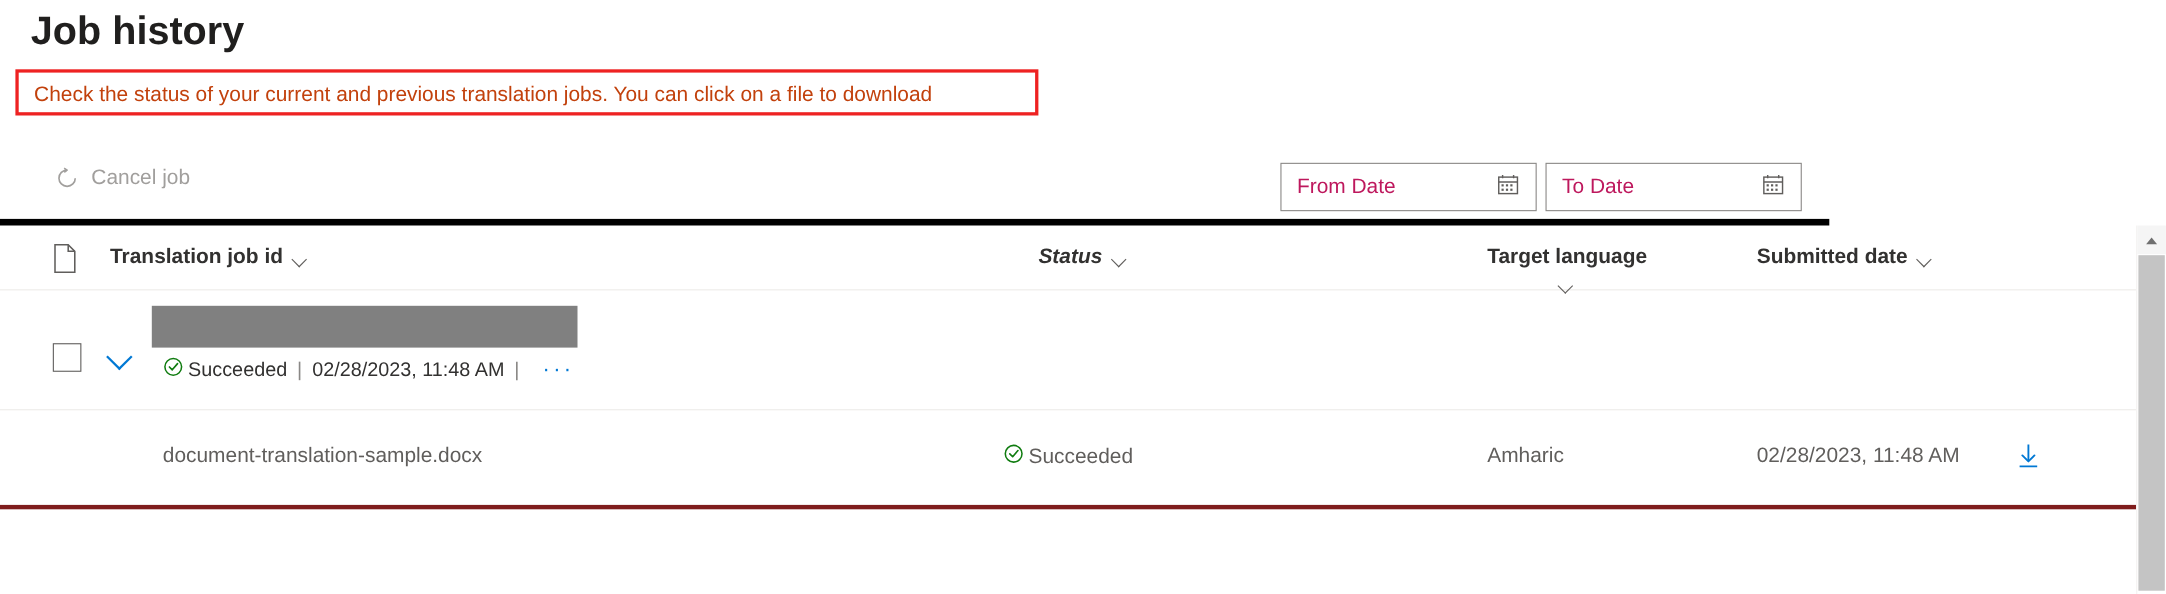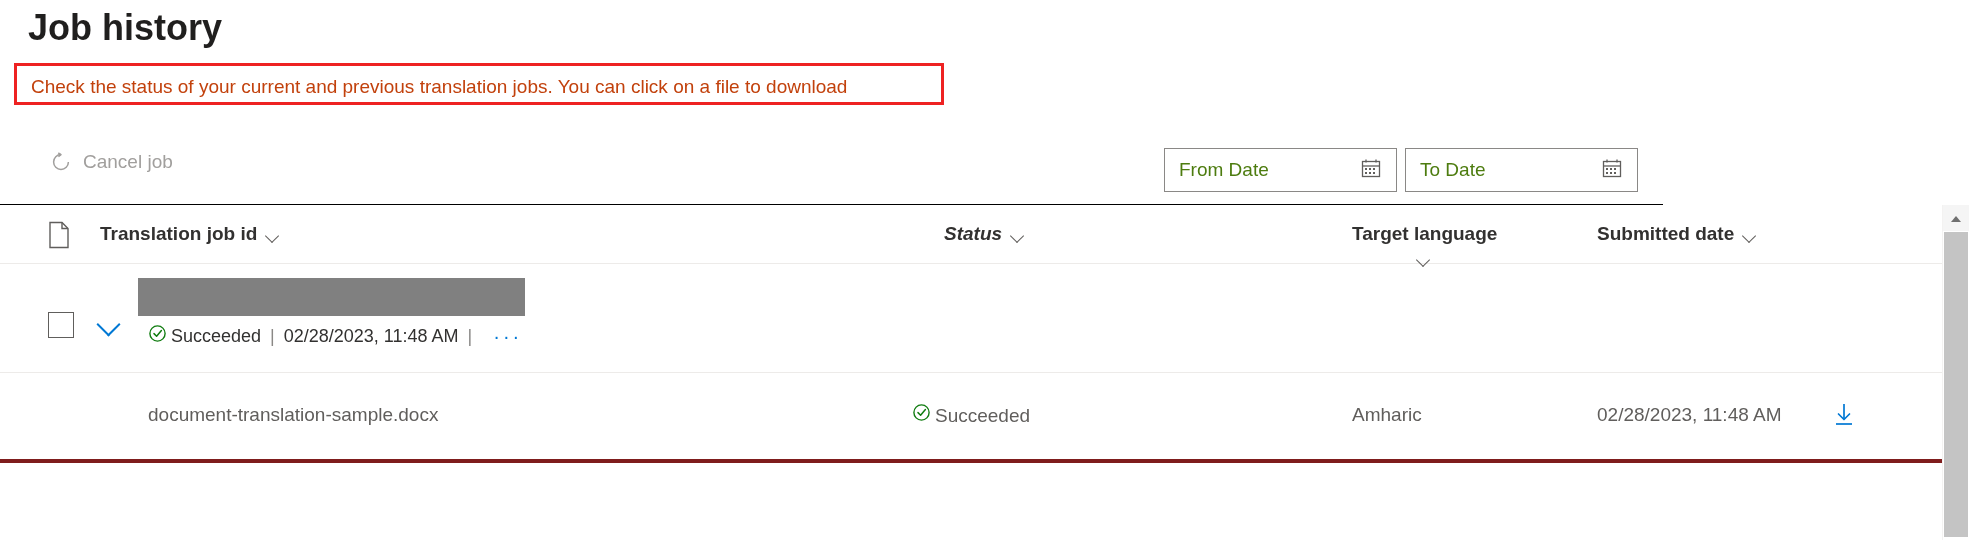--- a/index.html
+++ b/index.html
@@ -49,21 +49,21 @@
     white-space: nowrap;
   }
 
   
   .command-bar {
     position: absolute;
     left: 0;
     top: 135px;
     width: 1663px;
     height: 70px;
-    border-bottom: 1px solid #000000;
+    border-bottom: 6px solid #000000;
     box-sizing: border-box;
   }
   .cancel-job {
     position: absolute;
     left: 50px;
     top: 16px;
     display: flex;
     align-items: center;
     gap: 11px;
     color: #a19f9d;
@@ -86,21 +86,21 @@
     height: 44px;
     border: 1px solid #8a8886;
     box-sizing: border-box;
     background: #ffffff;
     display: flex;
     align-items: center;
   }
   .date-field .ph {
     margin-left: 14px;
     font-size: 19px;
-    color: #4d7c0f;
+    color: #be185d;
     line-height: 22px;
   }
   .cal-icon {
     position: absolute;
     right: 14px;
     top: 50%;
     transform: translateY(-50%);
     display: block;
   }
 

